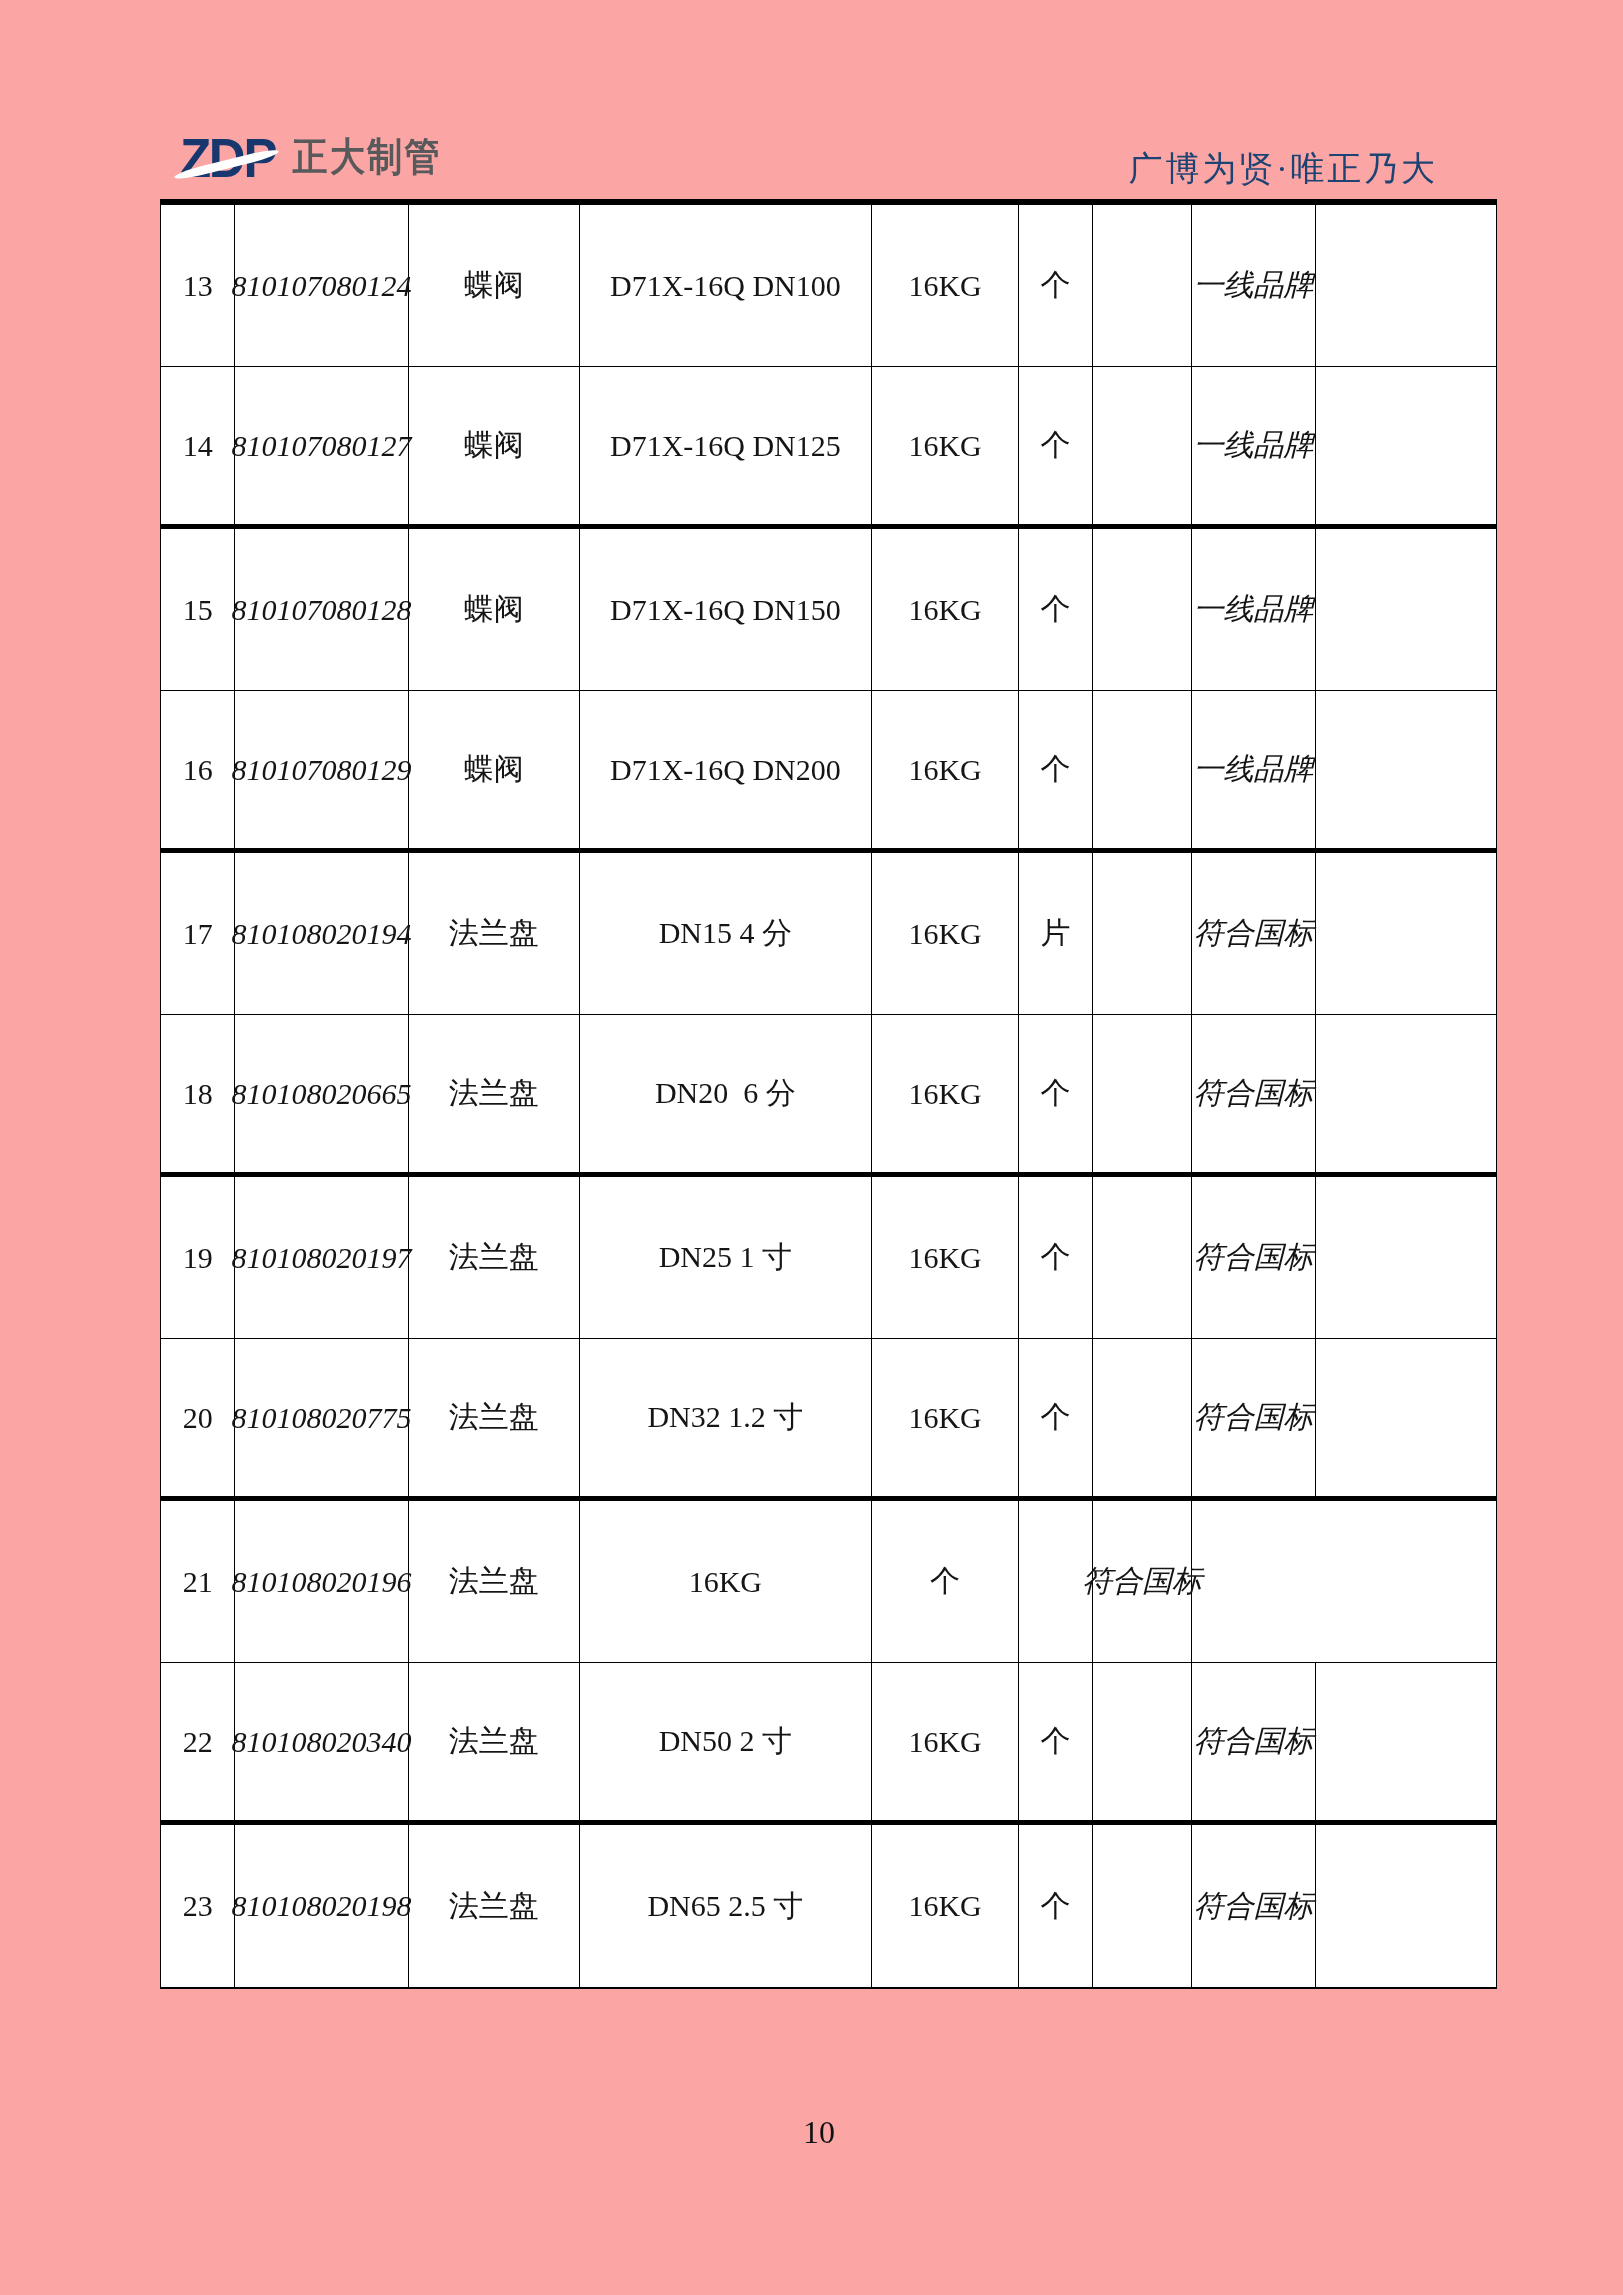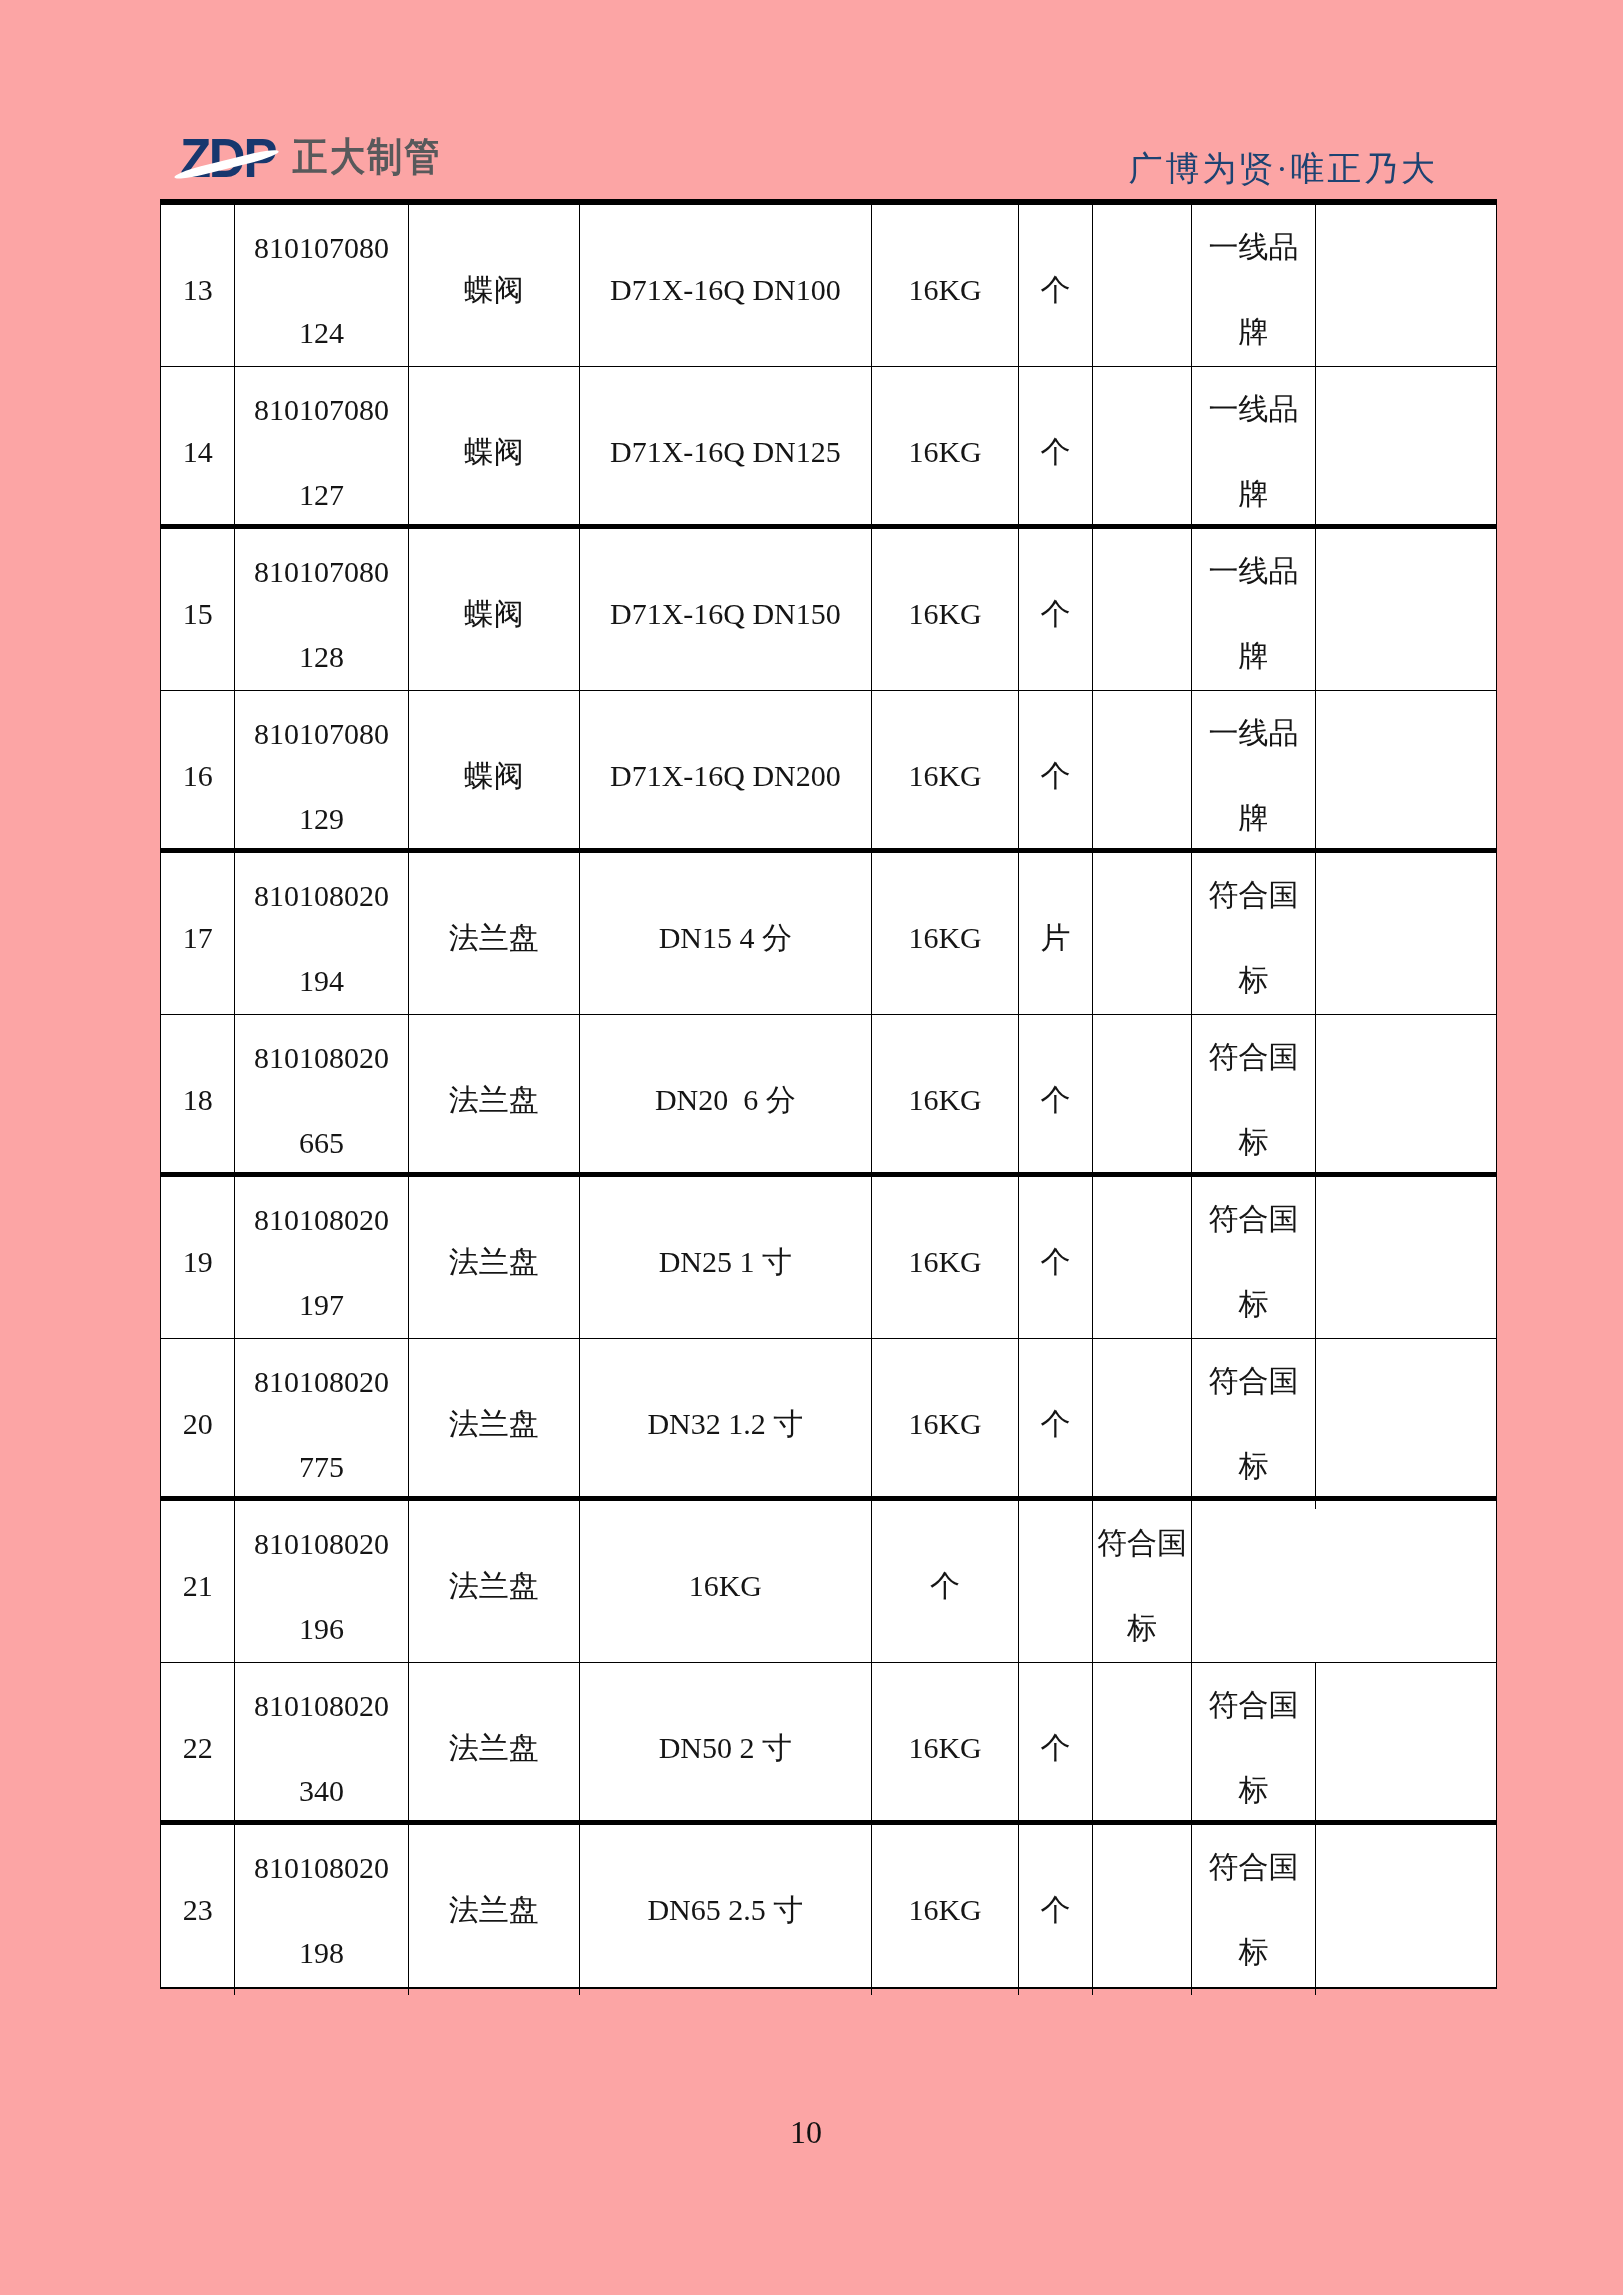--- a/index.html
+++ b/index.html
@@ -92,36 +92,36 @@
     border-right: 1.8px solid #000;
     box-sizing: border-box;
     display: flex;
     align-items: center;
     justify-content: center;
     font-size: 30px;
     white-space: pre;
     overflow: visible;
   }
   .cell:last-child { border-right: none; }
-  .cell.two { flex-direction: column; justify-content: center; }
+  .cell.two { flex-direction: row; justify-content: center; font-style: italic; }
   .cell.two .ln {
     flex: 0 0 auto;
     height: 85px;
     display: flex;
     align-items: center;
     justify-content: center;
   }
 
   
   .page-number {
     position: absolute;
     left: 790px;
     top: 2114px;
     width: 58px;
-    text-align: left;
+    text-align: center;
     font-size: 32px;
     color: #111;
   }
 </style>
 </head>
 <body>
 
 <div class="page">
 
   <div class="header-logo">

